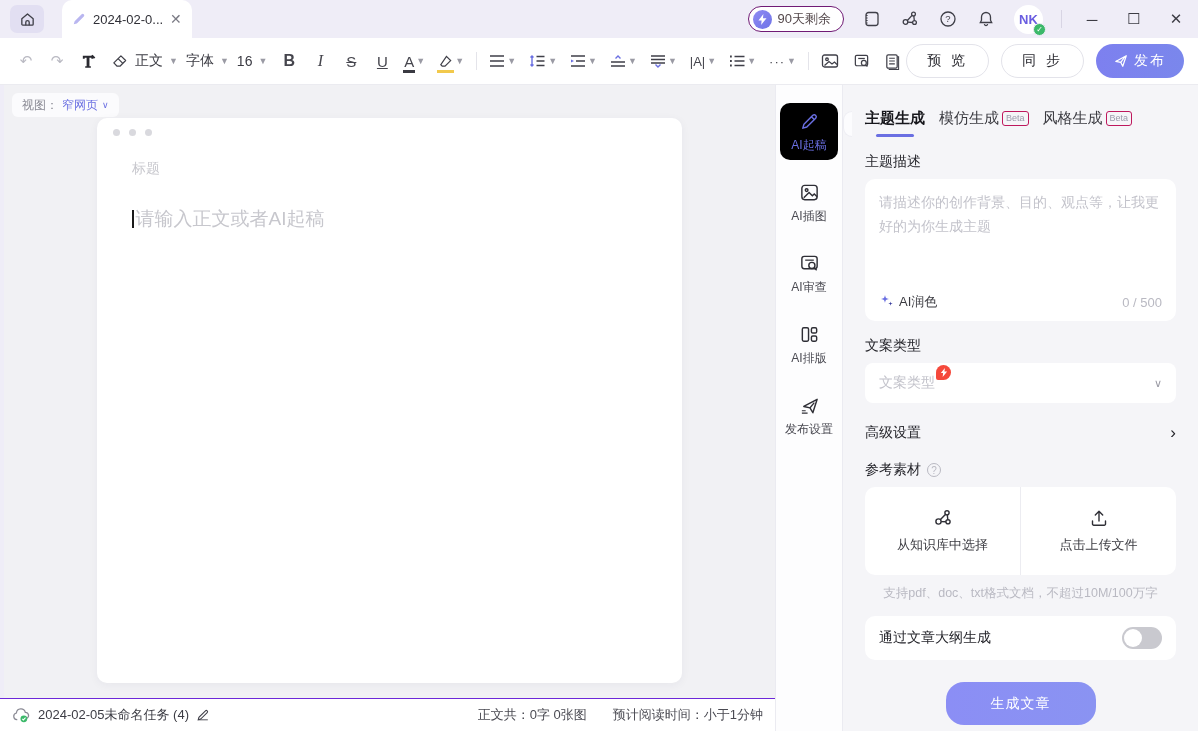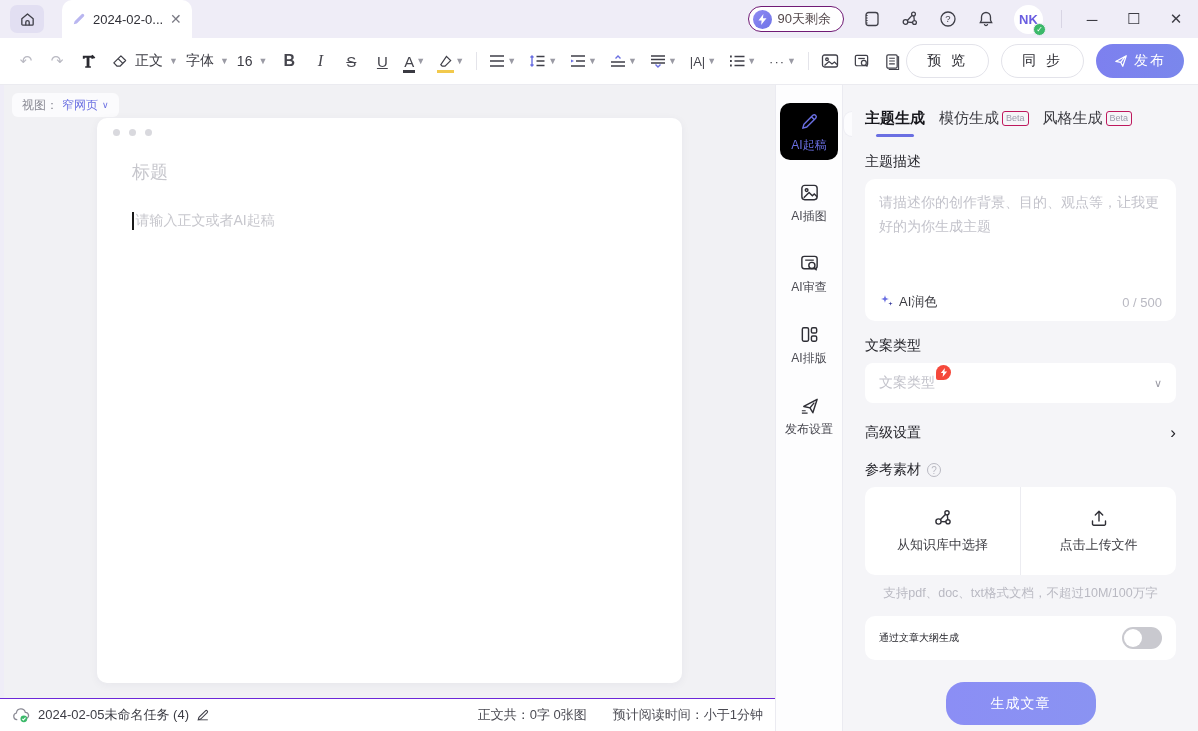--- a/index.html
+++ b/index.html
@@ -42,22 +42,22 @@
 
   
   .editor-area { position:absolute; left:4px; top:85px; width:775px; height:613px; background:#f1f1f4; }
   .view-chip { position:absolute; left:8px; top:8px; height:24px; background:#fbfbfd; border-radius:6px; display:flex; align-items:center; padding:0 10px; gap:4px; font-size:12px; cursor:pointer; }
   .view-chip .lbl { color:#8a8a94; }
   .view-chip .val { color:#6a6fe2; }
   .view-chip .car { color:#6a6fe2; font-size:9px; }
   .page-card { position:absolute; left:93px; top:33px; width:585px; height:565px; background:#fff; border-radius:10px; box-shadow:0 2px 10px rgba(40,40,80,.05); }
   .dots { display:flex; gap:9px; padding:11px 0 0 16px; }
   .dots i { width:7px; height:7px; border-radius:50%; background:#d9d9de; }
-  .title-ph { margin:24px 0 0 35px; font-size:18px; color:#c7c7cd; }
-  .body-ph { margin:28px 0 0 35px; font-size:14px; color:#c7c7cd; display:flex; align-items:center; }
+  .title-ph { margin:24px 0 0 35px; font-size:14px; color:#c7c7cd; }
+  .body-ph { margin:28px 0 0 35px; font-size:19px; color:#c7c7cd; display:flex; align-items:center; }
   .caret-bar { width:1.5px; height:18px; background:#1a1a1a; margin-right:2px; }
 
   
   .statusbar { position:absolute; left:0; top:698px; width:775px; height:33px; background:#fff; border-top:1px solid #6d28d9; display:flex; align-items:center; padding:0 12px; font-size:13px; color:#3c3c44; }
   .statusbar .left { display:flex; align-items:center; gap:7px; }
   .statusbar .right { margin-left:auto; display:flex; gap:26px; color:#4a4a52; }
 
   
   .ai-strip { position:absolute; left:775px; top:85px; width:68px; height:646px; background:#fdfdfe; border-left:1px solid #ebebf1; border-right:1px solid #ebebf1; display:flex; flex-direction:column; align-items:center; padding-top:18px; gap:14px; }
   .ai-item { width:58px; padding:8px 0 6px; display:flex; flex-direction:column; align-items:center; gap:5px; border-radius:10px; cursor:pointer; color:#3c3c44; }
@@ -86,21 +86,21 @@
   .select .chev { margin-left:auto; color:#9a9aa4; font-size:11px; }
   .row-link { margin-top:20px; display:flex; align-items:center; font-size:14px; color:#26262c; cursor:pointer; }
   .row-link .arr { margin-left:auto; font-size:17px; color:#26262c; }
   .ref-head { margin-top:18px; display:flex; align-items:center; gap:6px; font-size:14px; color:#26262c; }
   .q-circle { width:14px; height:14px; border-radius:50%; border:1px solid #b9b9c2; color:#b9b9c2; font-size:10px; display:flex; align-items:center; justify-content:center; }
   .ref-cards { margin-top:8px; height:88px; background:#fff; border-radius:10px; display:flex; }
   .ref-card { flex:1; display:flex; flex-direction:column; align-items:center; justify-content:center; gap:8px; font-size:13px; color:#3a3a40; cursor:pointer; }
   .ref-card + .ref-card { border-left:1px solid #ececf1; }
   .hint { margin-top:10px; text-align:center; font-size:12.5px; color:#b9b9c2; }
   .toggle-row { margin-top:14px; height:44px; background:#fff; border-radius:10px; display:flex; align-items:center; padding:0 14px; }
-  .toggle-row .lab { font-size:10px; color:#26262c; }
+  .toggle-row .lab { font-size:14px; color:#26262c; }
   .switch { margin-left:auto; width:40px; height:22px; border-radius:11px; background:#c9c9cf; position:relative; cursor:pointer; }
   .switch .knob { position:absolute; left:2px; top:2px; width:18px; height:18px; border-radius:50%; background:#fff; }
   .gen-btn { margin:22px auto 0; display:flex; align-items:center; justify-content:center; width:150px; height:43px; border-radius:18px; border:none; background:linear-gradient(90deg,#8b8ef5,#8a93f2); color:#fff; font-size:14px; letter-spacing:1px; cursor:pointer; }
 
   svg { display:block; }
 </style>
 </head>
 <body>
 
 <div class="app">

